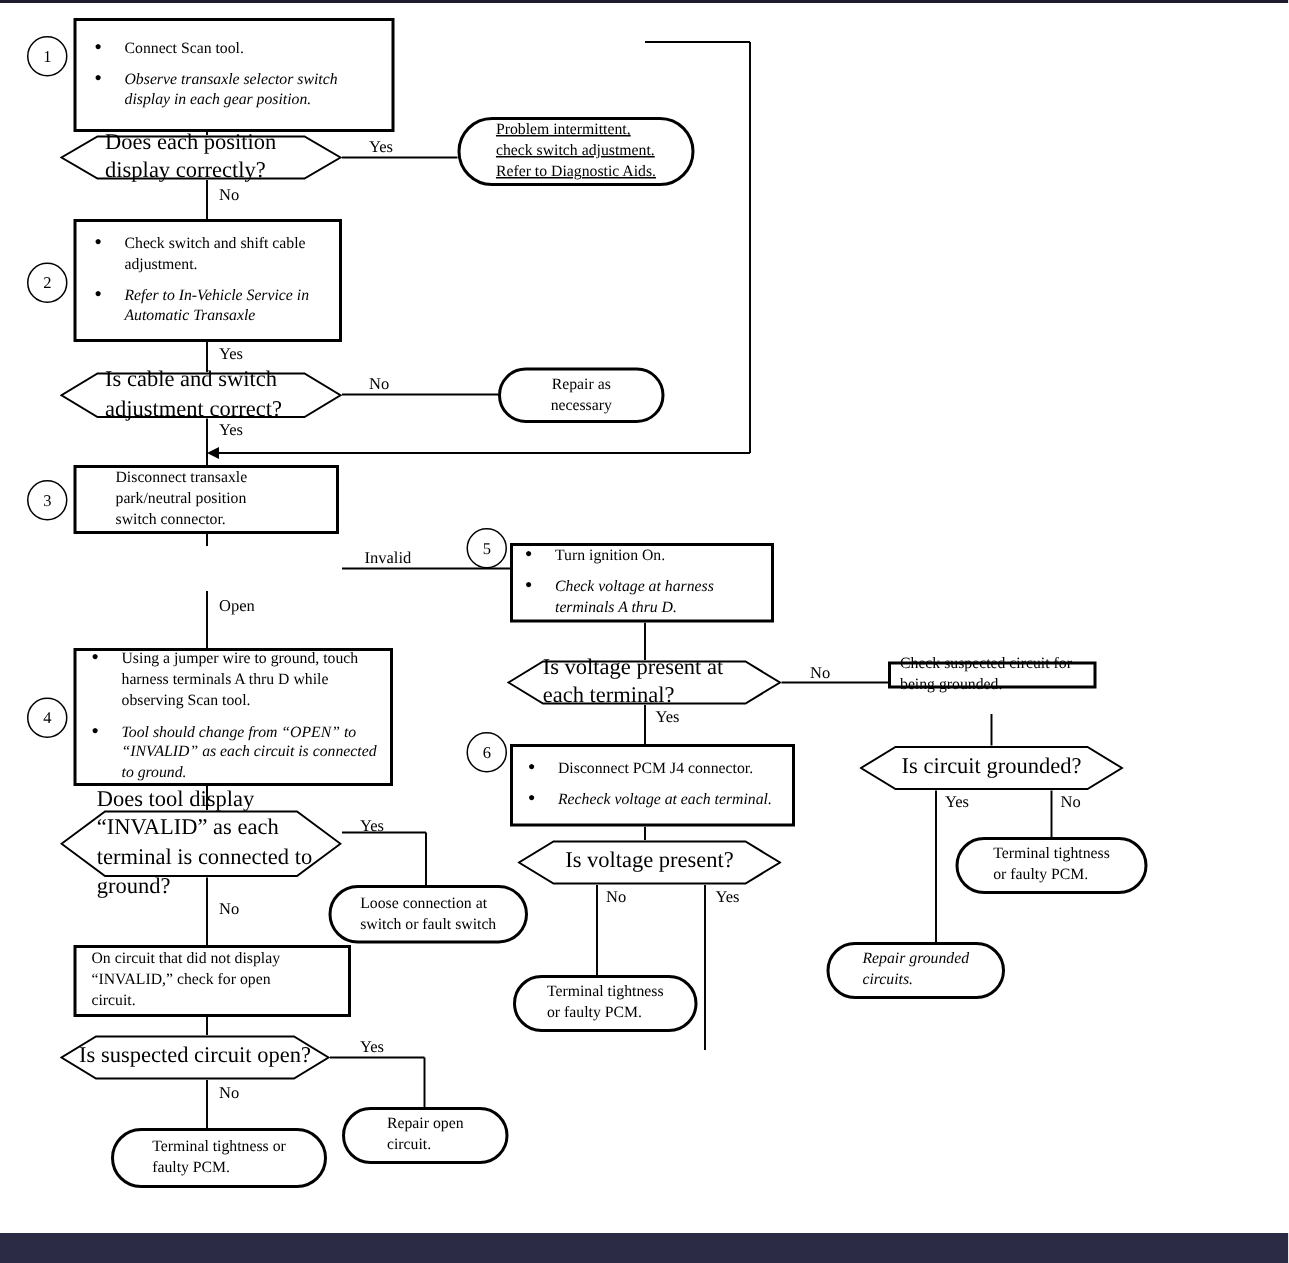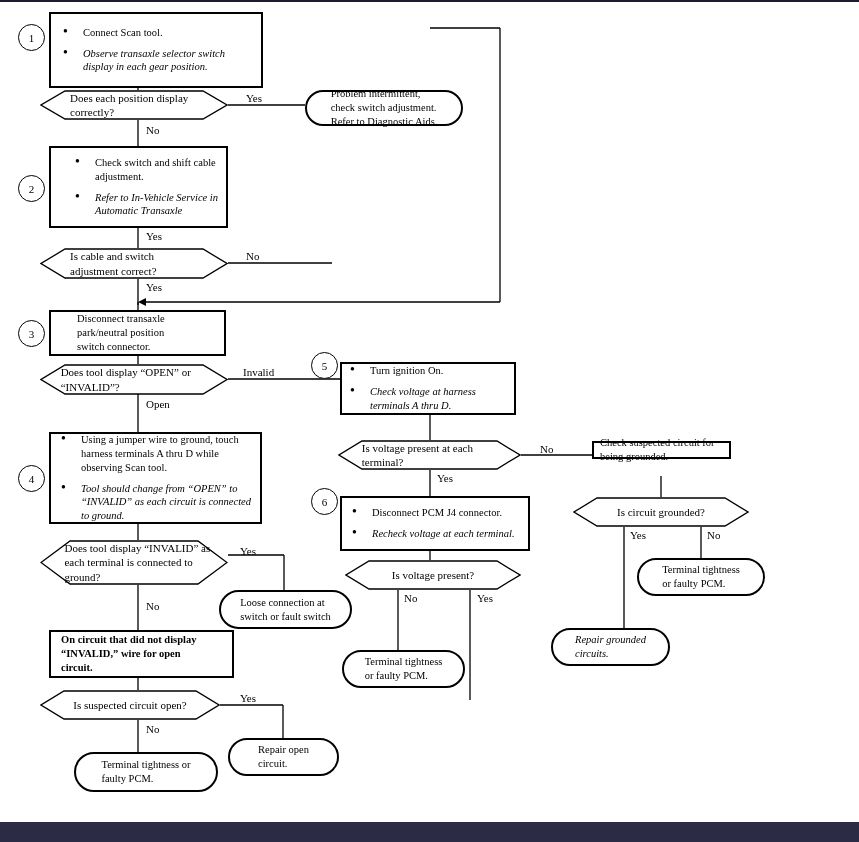--- a/index.html
+++ b/index.html
@@ -60,21 +60,21 @@
   .term.center .inner { text-align: center; }
   .hexwrap { position: absolute; }
   .hexwrap svg { position: absolute; left: 0; top: 0; }
   .hextext {
     position: absolute;
     left: 0; top: 0;
     width: 100%; height: 100%;
     display: flex;
     align-items: center;
     box-sizing: border-box;
-    font-size: 11px;
+    font-size: 15px;
     line-height: 1.3;
     color: #000;
   }
   .hextext .inner { padding-left: 16%; padding-right: 14%; }
   .hextext.center .inner { width: 100%; text-align: center; padding-left: 0; padding-right: 0; }
 
   
   ul.blist {
     margin: 0;
     padding: 0 0 0 26px;
@@ -210,66 +210,64 @@
     <svg width="188" height="30" viewBox="0 0 188 30" xmlns="http://www.w3.org/2000/svg">
       <polygon points="25,1 163,1 187,15 163,29 25,29 1,15" fill="#fff" stroke="#000" stroke-width="1.3"></polygon>
     </svg>
     <div class="hextext">
       <div class="inner">Does each position display correctly?</div>
     </div>
   </div>
   <div class="elabel" style="left:246px; top:92px;">Yes</div>
   <div class="elabel" style="left:146px; top:124px;">No</div>
 
-  <div class="node term" style="left:305px; top:90px; width:158px; height:36px;">
+  <div class="node term" style="left:305px; top:78px; width:158px; height:46px;text-decoration:underline;">
     <div class="inner">
       <div>Problem intermittent,</div>
       <div>check switch adjustment.</div>
       <div>Refer to Diagnostic Aids.</div>
     </div>
   </div>
 
-  <div class="node rect" style="left:49px; top:146px; width:179px; height:82px;padding-left:12px;">
+  <div class="node rect" style="left:49px; top:146px; width:179px; height:82px;">
     <div class="inner">
       <ul class="blist">
         <li>Check switch and shift cable adjustment.</li>
         <li>Refer to In-Vehicle Service in  Automatic Transaxle</li>
       </ul>
     </div>
   </div>
   <div class="elabel" style="left:146px; top:230px;">Yes</div>
 
   <div class="hexwrap" style="left:40px; top:248px; width:188px; height:31px;">
     <svg width="188" height="31" viewBox="0 0 188 31" xmlns="http://www.w3.org/2000/svg">
       <polygon points="25,1 163,1 187,15.5 163,30 25,30 1,15.5" fill="#fff" stroke="#000" stroke-width="1.3"></polygon>
     </svg>
     <div class="hextext">
       <div class="inner">Is cable and switch adjustment correct?</div>
     </div>
   </div>
   <div class="elabel" style="left:246px; top:250px;">No</div>
   <div class="elabel" style="left:146px; top:281px;">Yes</div>
 
+  <div class="node term center" style="left:332px; top:245px; width:111px; height:37px;">
+    <div class="inner">
+      <div>Repair as</div>
+      <div>necessary</div>
+    </div>
+  </div>
 
   <div class="node rect" style="left:49px; top:310px; width:177px; height:46px;">
     <div class="inner" style="padding-left:26px;">
       <div>Disconnect transaxle</div>
       <div>park/neutral position</div>
       <div>switch connector.</div>
     </div>
   </div>
 
-  <div class="hexwrap" style="left:40px; top:364px; width:188px; height:31px;">
-    <svg width="188" height="31" viewBox="0 0 188 31" xmlns="http://www.w3.org/2000/svg">
-      <polygon points="25,1 163,1 187,15.5 163,30 25,30 1,15.5" fill="#fff" stroke="#000" stroke-width="1.3"></polygon>
-    </svg>
-    <div class="hextext">
-      <div class="inner" style="padding-left:11%;">Does tool display “OPEN” or “INVALID”?</div>
-    </div>
-  </div>
   <div class="elabel" style="left:243px; top:366px;text-align:center;">Invalid</div>
   <div class="elabel" style="left:146px; top:398px;">Open</div>
 
   <div class="node rect" style="left:340px; top:362px; width:176px; height:53px;align-items:flex-end;">
     <div class="inner">
       <ul class="blist" style="padding-left:22px;">
         <li>Turn ignition On.</li>
         <li>Check voltage at harness terminals A thru D.</li>
       </ul>
     </div>
@@ -352,23 +350,23 @@
   <div class="elabel" style="left:477px; top:592px;">Yes</div>
 
   <div class="node term" style="left:637px; top:558px; width:128px; height:38px;">
     <div class="inner">
       <div>Terminal tightness</div>
       <div>or faulty PCM.</div>
     </div>
   </div>
 
   <div class="node rect justify" style="left:49px; top:630px; width:185px; height:48px;">
-    <div class="inner" style="padding-left:10px; padding-right:17px;font-weight:bold;">
+    <div class="inner" style="padding-left:10px; padding-right:17px;">
       <div>On circuit that did not display</div>
-      <div>“INVALID,”  wire  for  open</div>
+      <div>“INVALID,”  check  for  open</div>
       <div>circuit.</div>
     </div>
   </div>
 
   <div class="node term" style="left:342px; top:650px; width:123px; height:38px;">
     <div class="inner">
       <div>Terminal tightness</div>
       <div>or faulty PCM.</div>
     </div>
   </div>

